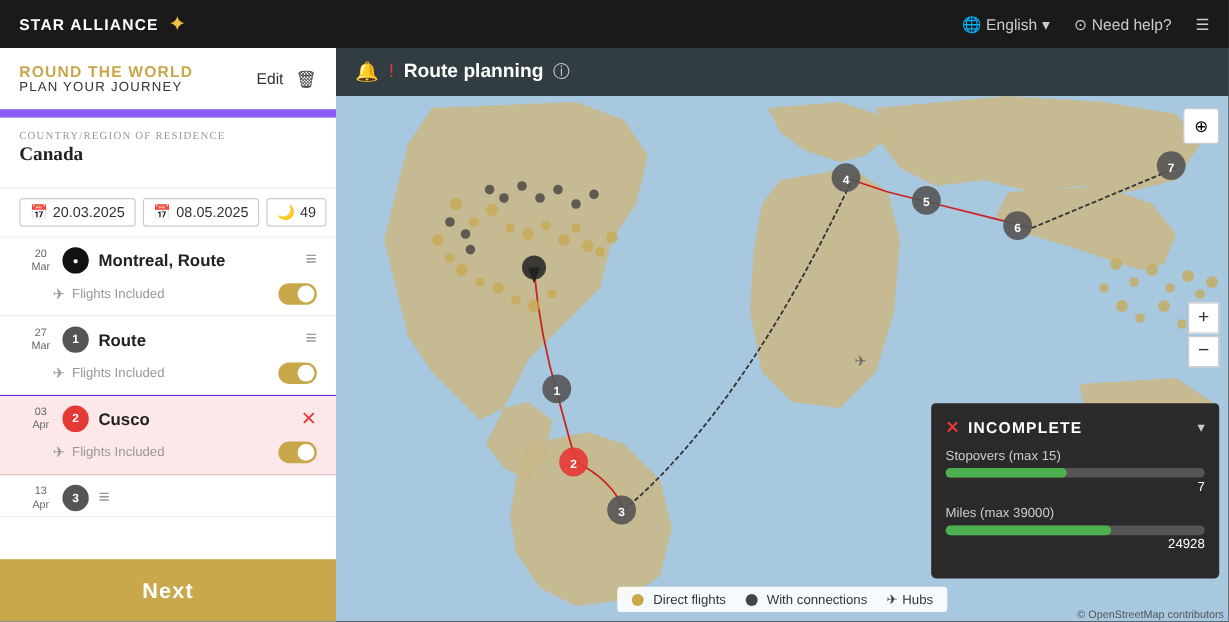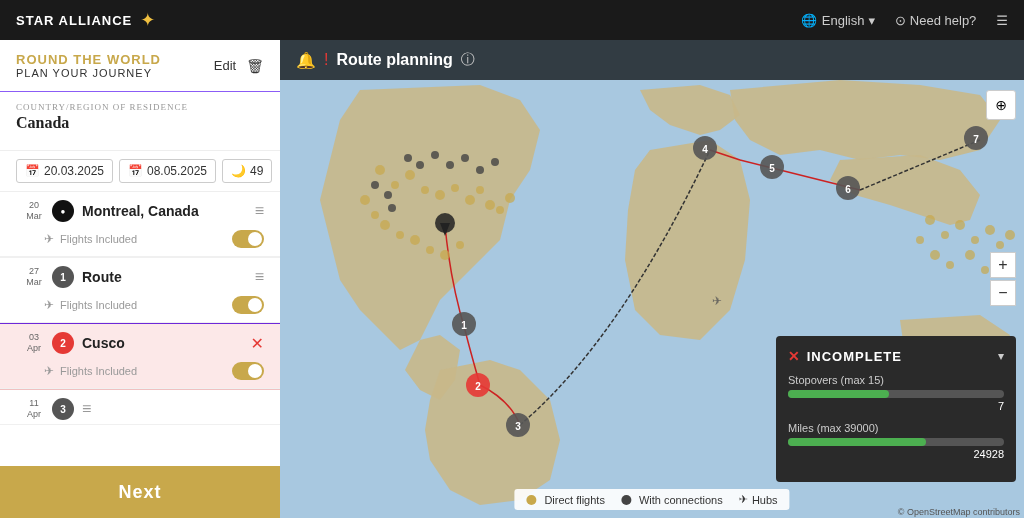--- a/index.html
+++ b/index.html
@@ -29,21 +29,21 @@
       width: 280px;
       min-width: 280px;
       background: white;
       display: flex;
       flex-direction: column;
       height: 478px;
       overflow: hidden;
     }
     .sidebar-header {
       padding: 12px 16px 8px;
-      border-bottom: 1px solid #8b5cf6;
+      border-bottom: 7px solid #8b5cf6;
     }
     .rtw-label { color: #c8a84b; font-size: 13px; font-weight: bold; letter-spacing: 1px; }
     .plan-label { color: #333; font-size: 11px; letter-spacing: 1px; }
     .sidebar-header-row { display: flex; justify-content: space-between; align-items: center; margin-bottom: 4px; }
     .edit-btn { color: #333; font-size: 13px; cursor: pointer; font-weight: 500; }
     .trash-icon { color: #333; font-size: 14px; cursor: pointer; }
 
     .sidebar-meta { padding: 10px 16px; border-bottom: 1px solid #eee; }
     .meta-label { font-size: 9px; color: #999; letter-spacing: 1px; text-transform: uppercase; margin-bottom: 2px; }
     .meta-value { font-size: 16px; font-weight: bold; color: #222; }
@@ -297,21 +297,21 @@
 
       <div style="position:relative; border-bottom:1px solid #f0f0f0;">
         <div style="display:flex; align-items:center; padding: 8px 16px 4px 16px;">
           <div style="width:36px; min-width:36px; text-align:center; font-size:9px; color:#666; line-height:1.2;">
             <div>20</div>
             <div>Mar</div>
           </div>
           <div style="width:22px;height:22px;background:#111;border-radius:50%;display:flex;align-items:center;justify-content:center;margin-right:8px;">
             <span style="color:white;font-size:8px;">●</span>
           </div>
-          <span style="font-size:14px;font-weight:bold;color:#222;flex:1;">Montreal, Canada</span>
+          <span style="font-size:14px;font-weight:bold;color:#222;flex:1;">Montreal, Route</span>
           <span style="color:#999;font-size:16px;cursor:pointer;">≡</span>
         </div>
         <div class="flight-included-row">
           <span style="color:#999;font-size:12px;">✈</span>
           <span class="included-text">Flights Included</span>
           <div class="toggle-switch"></div>
         </div>
       </div>
 
       <div style="position:relative; border-bottom:1px solid #6d28d9;">
@@ -348,21 +348,21 @@
         <div class="flight-included-row">
           <span style="color:#999;font-size:12px;">✈</span>
           <span class="included-text">Flights Included</span>
           <div class="toggle-switch"></div>
         </div>
       </div>
 
       <div style="position:relative; border-bottom:1px solid #f0f0f0;">
         <div style="display:flex; align-items:center; padding: 8px 16px 4px 16px;">
           <div style="width:36px; min-width:36px; text-align:center; font-size:9px; color:#666; line-height:1.2;">
-            <div>11</div>
+            <div>13</div>
             <div>Apr</div>
           </div>
           <div style="width:22px;height:22px;background:#555;border-radius:50%;display:flex;align-items:center;justify-content:center;margin-right:8px;">
             <span style="color:white;font-size:10px;font-weight:bold;">3</span>
           </div>
           <span style="color:#999;font-size:16px;cursor:pointer;">≡</span>
         </div>
       </div>
 
     </div>

